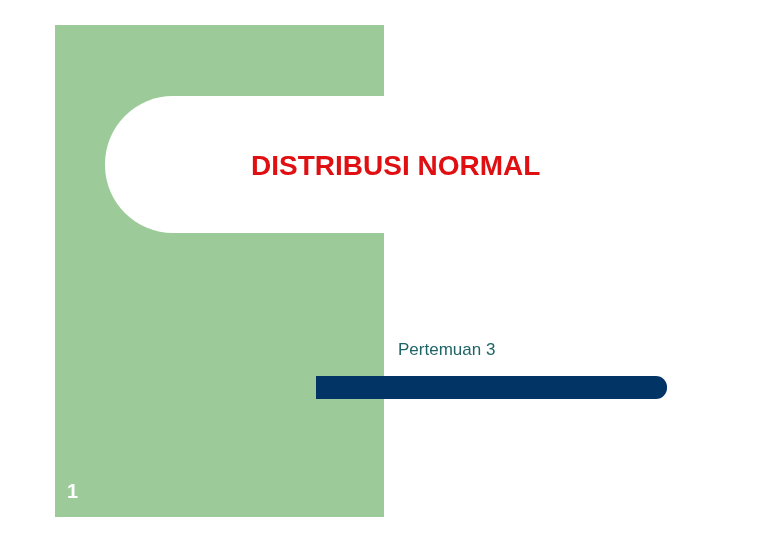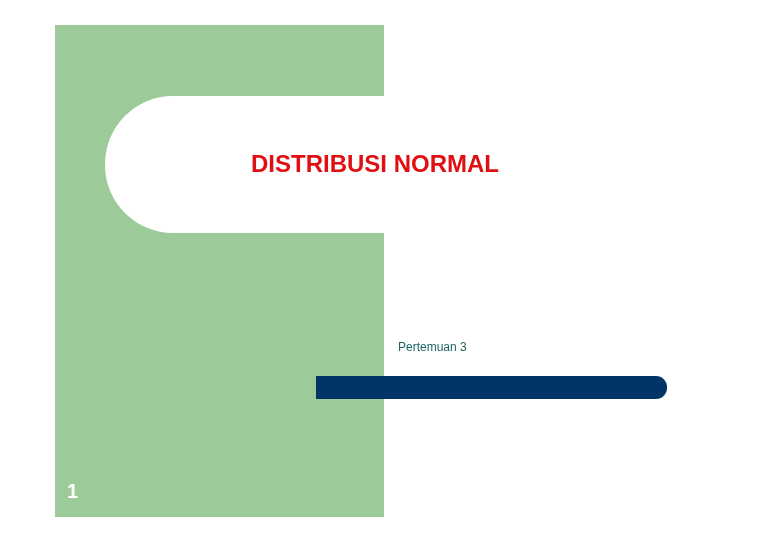--- a/index.html
+++ b/index.html
@@ -11,26 +11,26 @@
     .green-panel {
       position: absolute; left: 55px; top: 25px; width: 329px; height: 492px;
       background: #9ccb99;
     }
     .white-pill {
       position: absolute; left: 105px; top: 96px; width: 340px; height: 137px;
       background: #ffffff; border-radius: 68px 0 0 68px;
     }
     .title {
       position: absolute; left: 251px; top: 150px;
-      font-size: 24px; font-weight: bold; color: #e00f12;
+      font-size: 28px; font-weight: bold; color: #e00f12;
       white-space: nowrap; letter-spacing: 0px;
     }
     .subtitle {
       position: absolute; left: 398px; top: 340px;
-      font-size: 12px; color: #1f6466; white-space: nowrap;
+      font-size: 17px; color: #1f6466; white-space: nowrap;
     }
     .blue-bar {
       position: absolute; left: 316px; top: 376px; width: 351px; height: 23px;
       background: #023466; border-radius: 0 11px 11px 0;
     }
     .slide-number {
       position: absolute; left: 67px; top: 480px;
       font-size: 20px; font-weight: bold; color: #ffffff;
     }
   </style>

